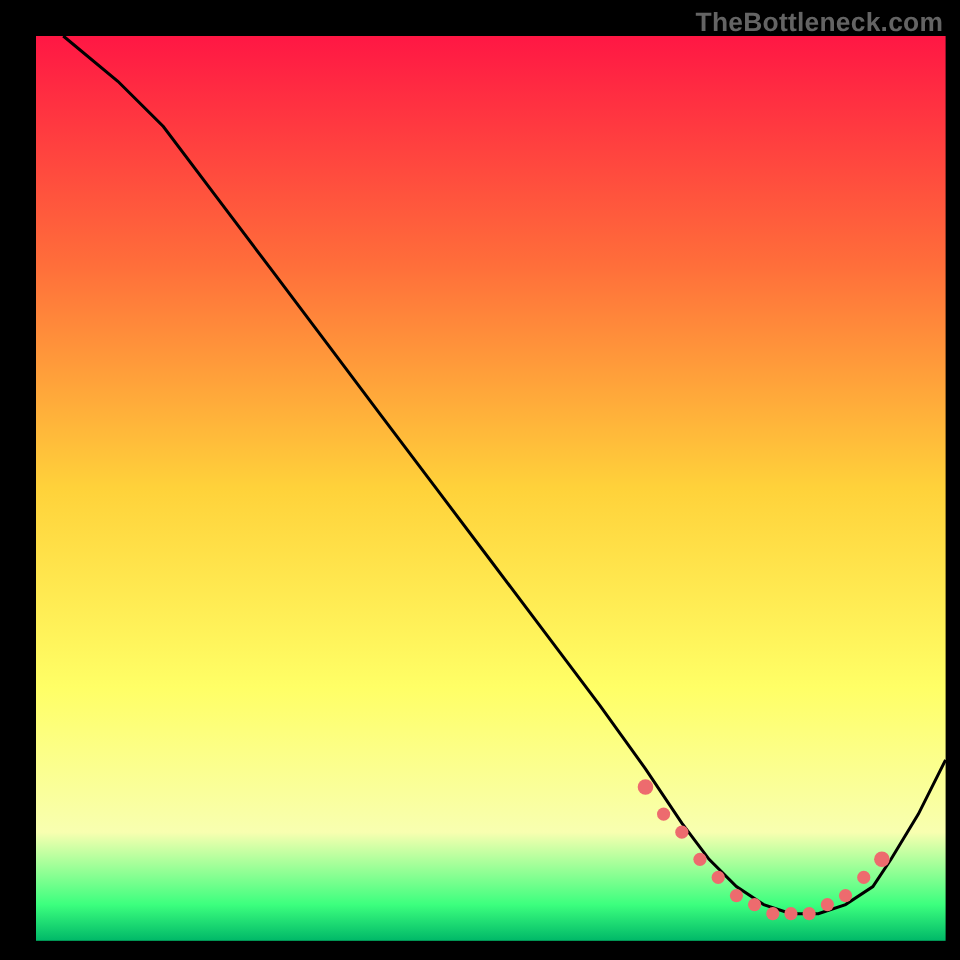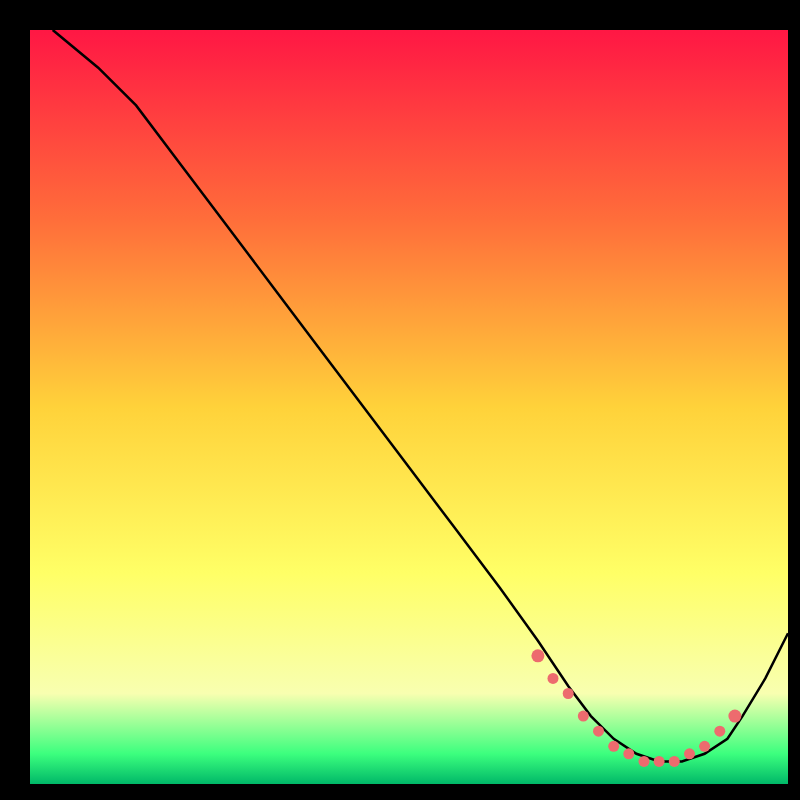--- a/index.html
+++ b/index.html
@@ -29,20 +29,21 @@
   svg {
     position: absolute;
     left: 0;
     top: 0;
   }
 </style>
 </head>
 <body>
 
 <div class="chart-wrap">
+  <div class="watermark">TheBottleneck.com</div>
   <svg id="chart-svg" width="800" height="800" viewBox="0 0 800 800">
     <defs>
       <linearGradient id="bgGrad" x1="0" y1="0" x2="0" y2="1">
         <stop id="g0" offset="0%" stop-color="#ff1744"></stop>
         <stop id="g1" offset="25%" stop-color="#ff6d3a"></stop>
         <stop id="g2" offset="50%" stop-color="#ffd23a"></stop>
         <stop id="g3" offset="72%" stop-color="#ffff66"></stop>
         <stop id="g4" offset="88%" stop-color="#f8ffb0"></stop>
         <stop id="g5" offset="96%" stop-color="#3cff7e"></stop>
         <stop id="g6" offset="100%" stop-color="#00b868"></stop>

